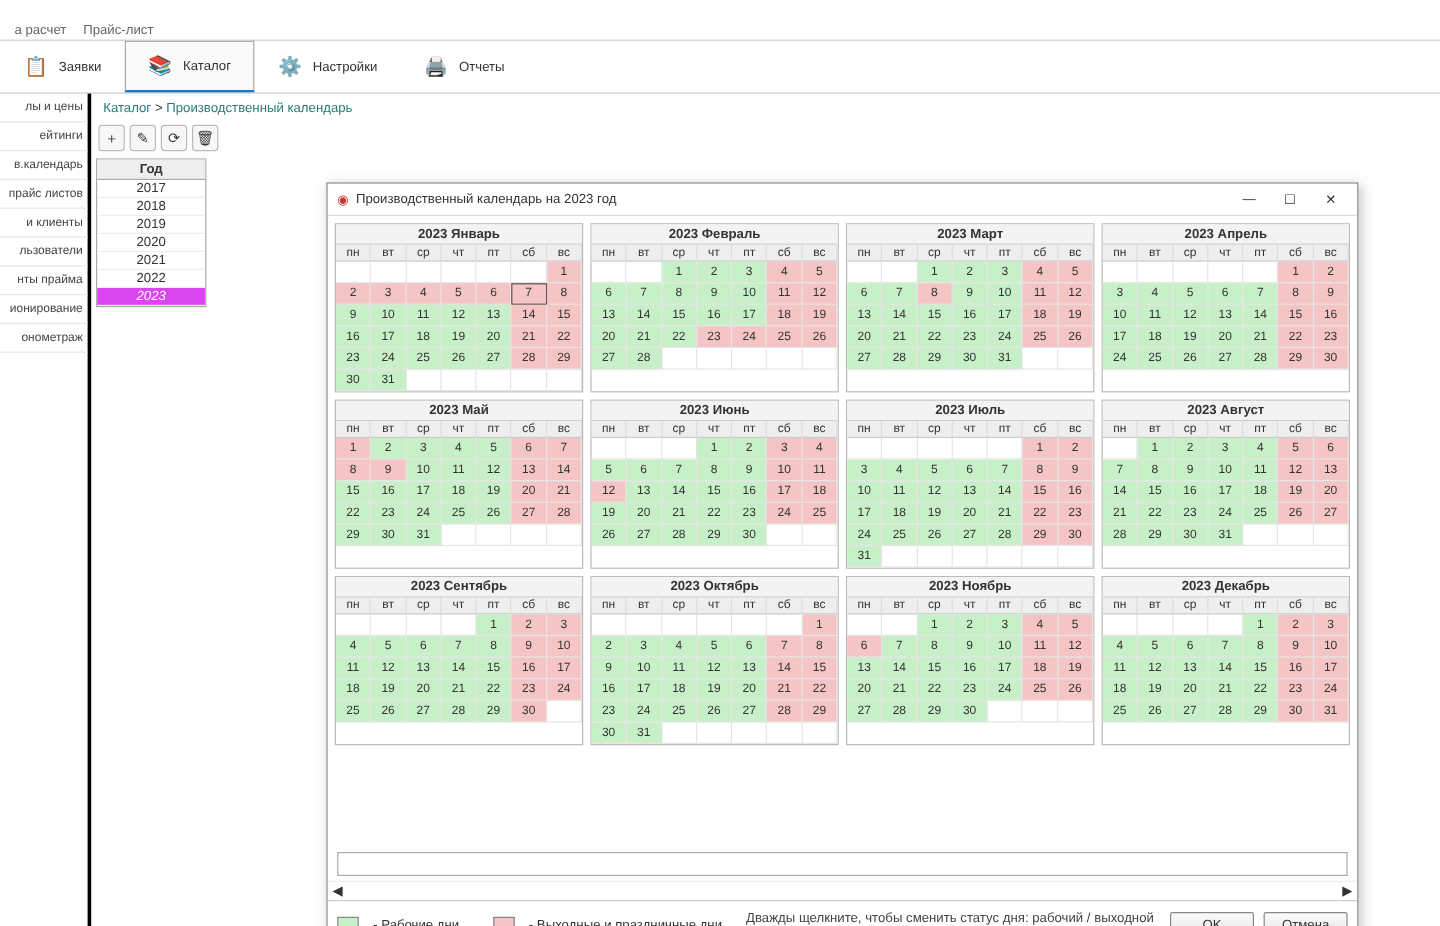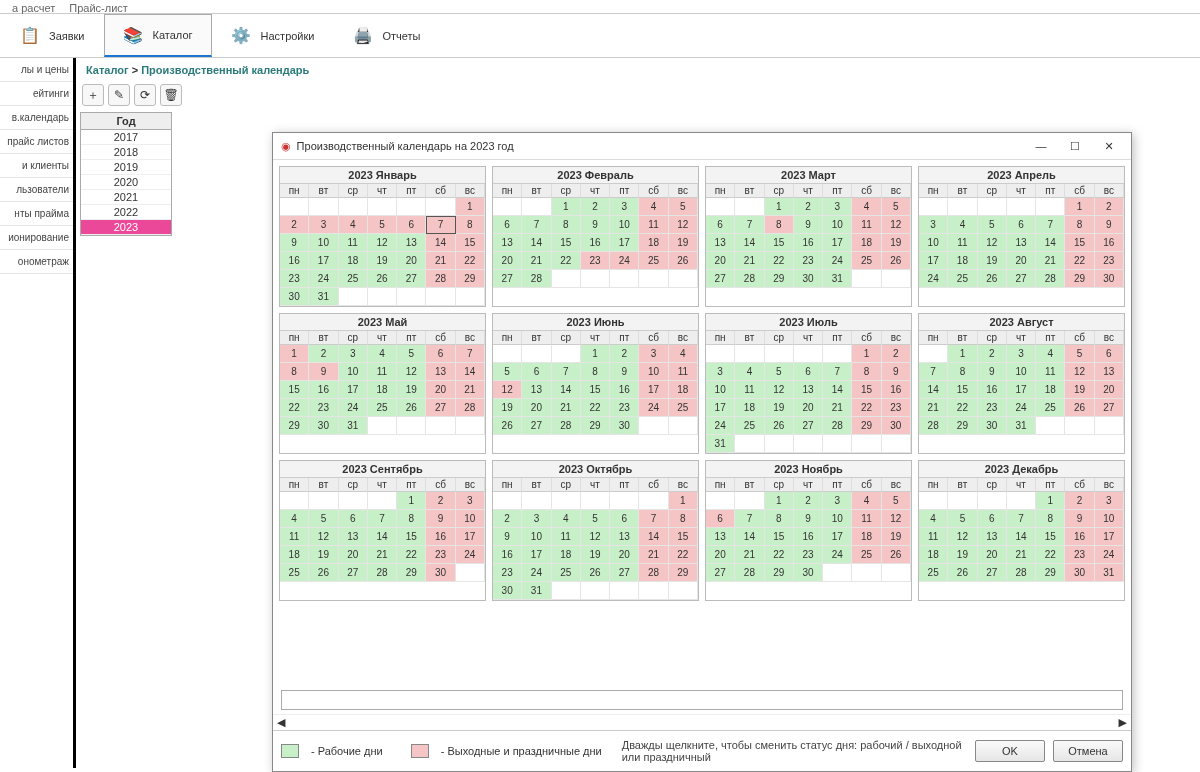--- a/index.html
+++ b/index.html
@@ -1,34 +1,34 @@
 <!DOCTYPE html>
 <html><head>
 <meta charset="utf-8">
 <style>
 * { margin:0; padding:0; box-sizing:border-box; font-family:Tahoma,Arial,sans-serif; font-size:11px; color:#333; }
 body { background:#fff; width:1200px; height:772px; overflow:hidden; position:relative; }
-.top-tabs-small { display:flex; gap:2px; padding:0 6px; height:14px; border-bottom:1px solid #ccc; }
+.top-tabs-small { display:flex; gap:2px; padding:0 6px; height:34px; border-bottom:1px solid #ccc;align-items:flex-end; }
 .top-tabs-small span { padding:2px 6px; color:#666; }
 .ribbon-tabs { display:flex; height:44px; border-bottom:1px solid #ccc; }
 .ribbon-tab { display:flex; align-items:center; gap:8px; padding:0 18px; border:1px solid transparent; cursor:pointer; }
 .ribbon-tab.active { border:1px solid #aaa; border-bottom:2px solid #1976d2; background:#fafafa; }
 .ribbon-tab .ico { width:22px; height:22px; display:flex; align-items:center; justify-content:center; font-size:16px; }
 .main { display:flex; height:calc(100% - 62px); }
 .sidebar { width:76px; border-right:3px solid #000000; }
 .side-item { padding:6px 4px; border-bottom:1px solid #e5e5e5; text-align:right; font-size:10px; color:#444; white-space:nowrap; overflow:hidden; }
 .content { flex:1; position:relative; }
-.breadcrumb { padding:6px 10px; color:#2a7a7a;font-weight:bold; }
+.breadcrumb { padding:6px 10px; color:#2a7a7a; }
 .breadcrumb a { color:#2a7a7a; text-decoration:none; }
 .toolbar { display:flex; gap:4px; padding:2px 6px; }
 .tbtn { width:22px; height:22px; border:1px solid #bbb; border-radius:3px; background:#f7f7f7; display:flex; align-items:center; justify-content:center; font-size:12px; cursor:pointer; }
 .year-panel { width:92px; margin:4px 0 0 4px; border:1px solid #aaa; }
 .year-head { background:#eee; text-align:center; font-weight:bold; padding:2px; border-bottom:1px solid #aaa; }
 .year-row { text-align:center; padding:1px 0; border-bottom:1px solid #eee; cursor:pointer; }
-.year-row.sel { background:#ec4899; color:#fff; }
+.year-row.sel { background:#d946ef; color:#fff;font-style:italic; }
 
 .modal { position:absolute; left:196px; top:74px; width:860px; height:640px; background:#fff; border:1px solid #888; box-shadow:2px 2px 10px rgba(0,0,0,.25); display:flex; flex-direction:column; }
 .modal-title { display:flex; align-items:center; gap:6px; padding:4px 8px; border-bottom:1px solid #ddd; }
 .modal-title .spacer { flex:1; }
 .win-btn { width:28px; height:18px; display:flex; align-items:center; justify-content:center; cursor:pointer; }
 .months-area { flex:1; overflow:auto; padding:6px; }
 .month-row-group { display:grid; grid-template-columns:repeat(4,1fr); gap:6px; margin-bottom:6px; }
 .month { border:1px solid #bbb; }
 .month-title { text-align:center; padding:2px 0; background:#f3f3f3; border-bottom:1px solid #ccc; font-weight:bold; }
 .dow { display:grid; grid-template-columns:repeat(7,1fr); background:#eee; }

